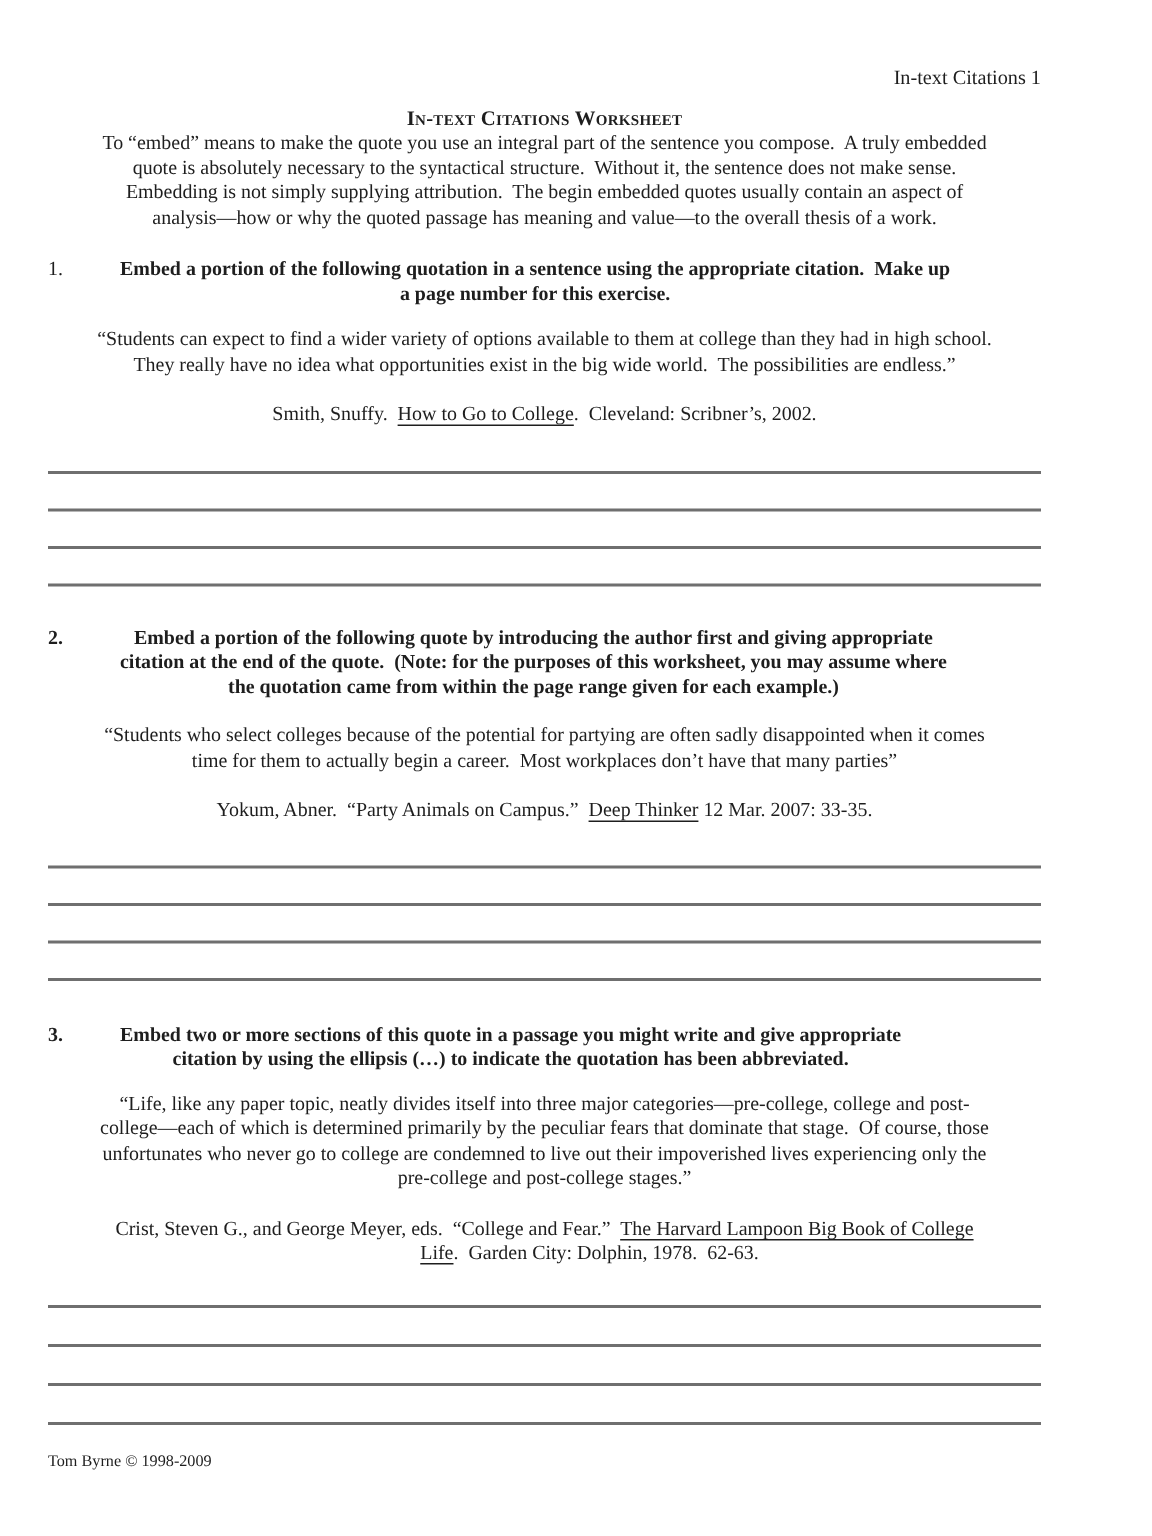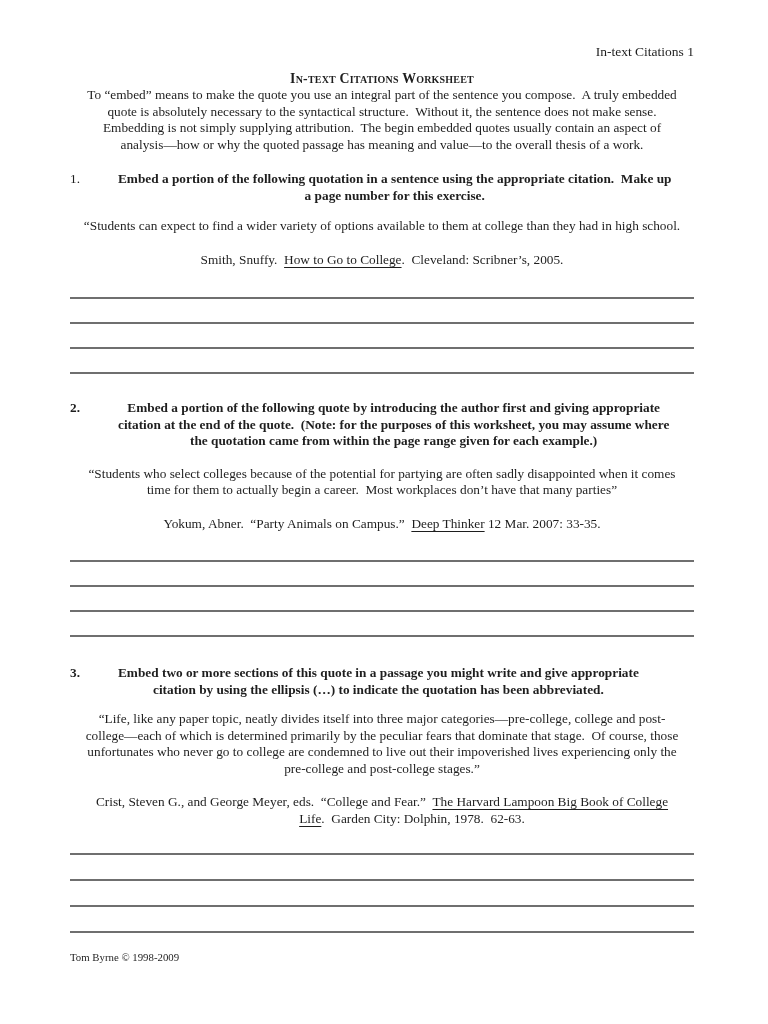--- a/index.html
+++ b/index.html
@@ -11,21 +11,21 @@
     width: 768px;
     height: 1024px;
     overflow: hidden;
     font-family: "Liberation Serif", "DejaVu Serif", serif;
     color: #1e1e1e;
   }
   .page {
     box-sizing: border-box;
     width: 768px;
     height: 1024px;
-    padding: 44px 74px 0 70px;
+    padding: 44px 74px 0 32px;
     font-size: 13.3px;
     line-height: 16.5px;
   }
   .hdr {
     text-align: right;
     font-size: 13.5px;
   }
   .title {
     margin-top: 10px;
     text-align: center;
@@ -92,23 +92,24 @@
   <div class="section sec1">
     <div class="item first">
       <div class="num">1.</div>
       <div class="prompt">
         <div class="ln">Embed a portion of the following quotation in a sentence using the appropriate citation.  Make up</div>
         <div class="ln">a page number for this exercise.</div>
       </div>
     </div>
     <div class="quote">
       <div class="ln">“Students can expect to find a wider variety of options available to them at college than they had in high school.</div>
+      <div class="ln">They really have no idea what opportunities exist in the big wide world.  The possibilities are endless.”</div>
     </div>
     <div class="citation">
-      <div class="ln"><span>Smith, Snuffy.  </span><span class="u">How to Go to College</span><span>.  Cleveland: Scribner’s, 2005.</span></div>
+      <div class="ln"><span>Smith, Snuffy.  </span><span class="u">How to Go to College</span><span>.  Cleveland: Scribner’s, 2002.</span></div>
     </div>
     <div class="answers">
         <div class="rule"></div>
         <div class="rule"></div>
         <div class="rule"></div>
         <div class="rule"></div>
       </div>
   </div>
 
   <div class="section sec2">

